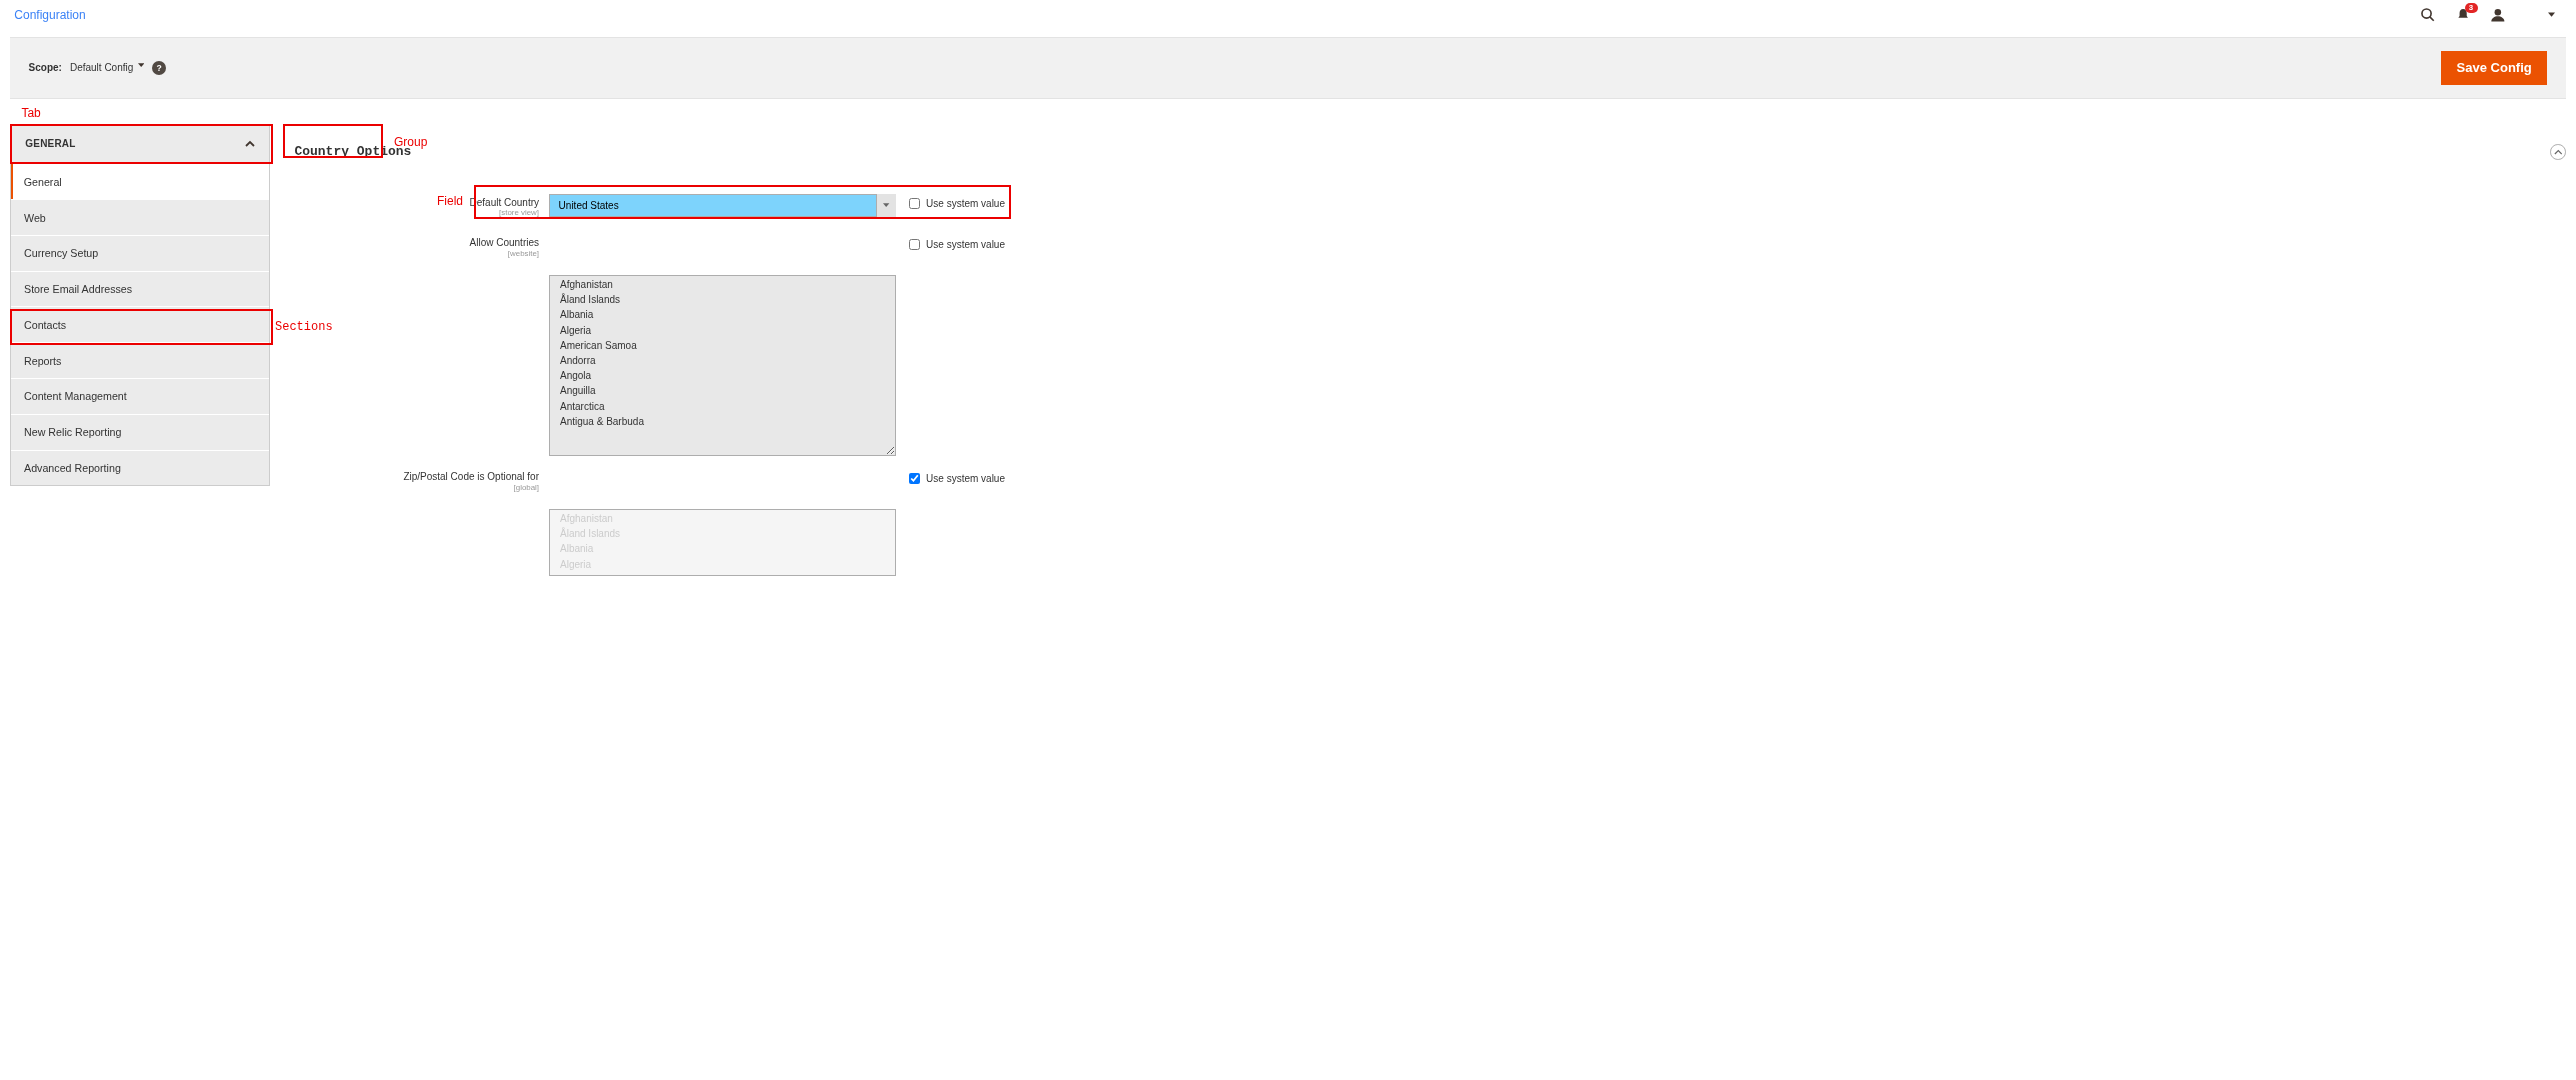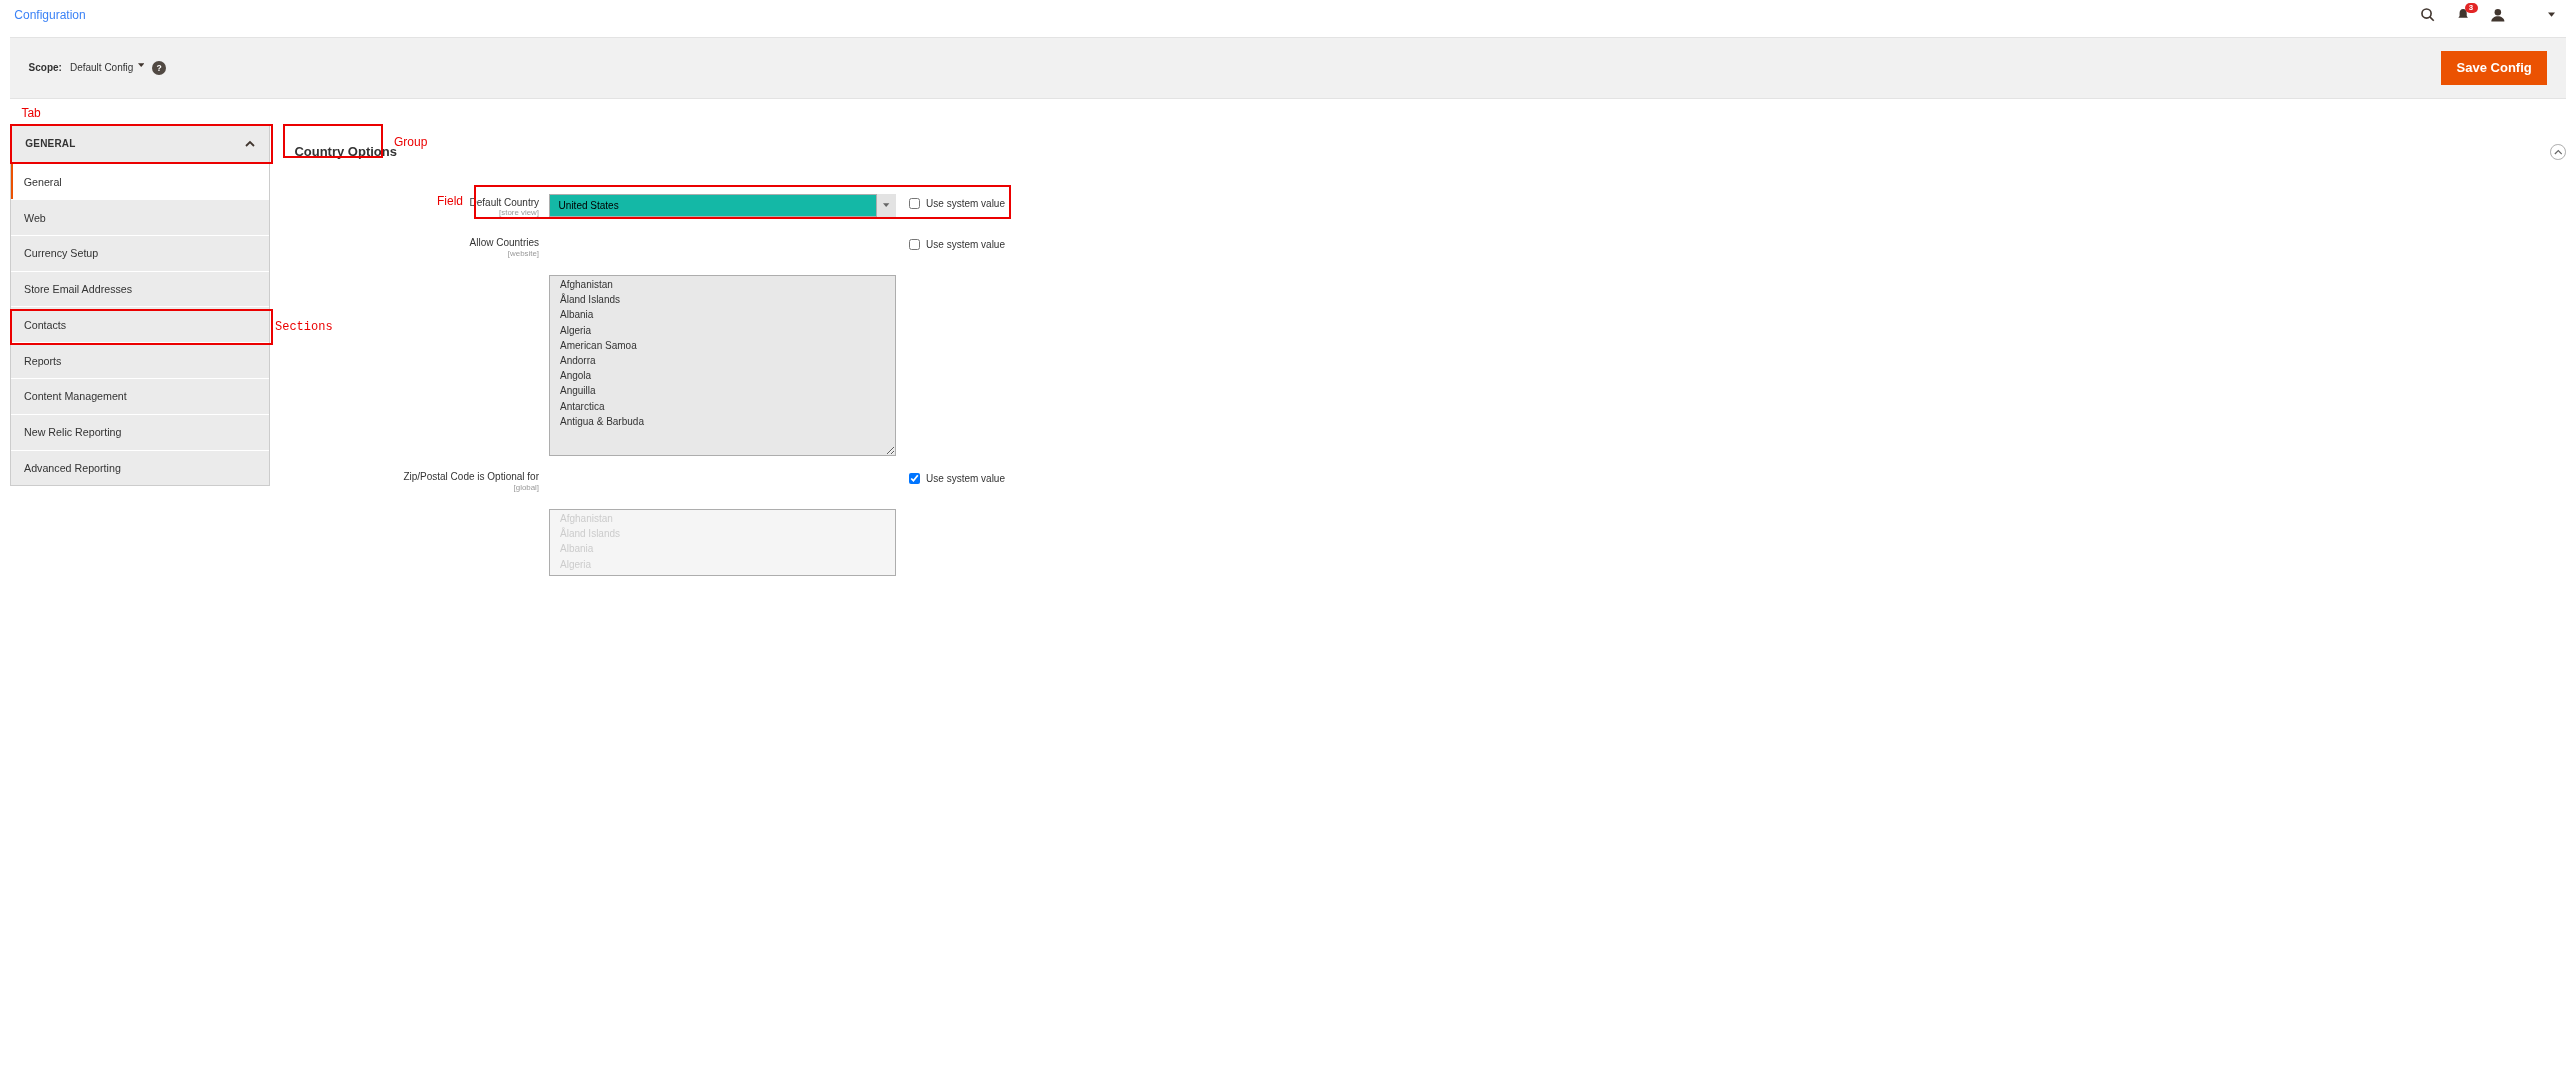--- a/index.html
+++ b/index.html
@@ -29,32 +29,32 @@
   .tab-sections { border-left: 0.7px solid #ccc; border-right: 0.7px solid #ccc; border-bottom: 0.7px solid #ccc; }
   .section-item { padding: 11.4px 13px; background: #ebebeb; border-top: 0.7px solid #fff; cursor: pointer; font-size: 10.7px; color: #333; }
   .section-item.active { background: #fff; border-left: 2.1px solid #eb5202; padding-left: 10.7px; font-weight: 400; }
   
   
   .annot-box { position: absolute; border: 2.9px solid #eb0000; pointer-events: none; z-index: 5; }
   .annot-label { position: absolute; color: #eb0000; font-size: 12px; z-index: 6; }
   
   
   .content { flex: 1; position: relative; }
-  .group-header { display: flex; justify-content: space-between; align-items: center; margin-bottom: 20px; position: relative; margin-top: 10px; }
+  .group-header { display: flex; justify-content: space-between; align-items: center; margin-bottom: 20px; position: relative; margin-top: 10px; font-family: Liberation Mono, monospace; }
   .group-title { font-size: 13px; font-weight: 700; color: #333; }
   .group-title-box { display: inline-block; padding: 10px 11.4px; }
   .collapse-btn { width: 15.7px; height: 15.7px; border: 0.7px solid #adadad; border-radius: 50%; display: flex; align-items: center; justify-content: center; cursor: pointer; }
   
   
   .field-row { display: flex; align-items: flex-start; margin-bottom: 13px; position: relative; }
   .field-label-col { width: 266px; flex: 0 0 266px; text-align: right; padding-right: 10px; padding-top: 2.9px; }
   .field-label { font-size: 10px; color: #333; }
   .field-scope { font-size: 7.9px; color: #999; display: block; margin-top: 0.7px; }
   .field-control-col { flex: 0 0 347px; }
-  .select-input { width: 100%; height: 23px; border: 0.7px solid #adadad; background: #14b8a6; padding: 0 18.6px 0 8.6px; appearance: none; -webkit-appearance: none; font-size: 10px; position: relative; }
+  .select-input { width: 100%; height: 23px; border: 0.7px solid #adadad; background: #7dd3fc; padding: 0 18.6px 0 8.6px; appearance: none; -webkit-appearance: none; font-size: 10px; position: relative; }
   .select-wrap { position: relative; }
   .select-caret { position: absolute; right: 0; top: 0; height: 23px; width: 20px; background: #e3e3e3; border-left: 0.7px solid #adadad; display: flex; align-items: center; justify-content: center; pointer-events: none; }
   .multiselect { width: 100%; height: 181px; border: 0.7px solid #adadad; background: #e8e8e8; overflow-y: auto; font-size: 10px; padding: 1.4px 0; resize: both; margin-top: 40px; }
   .multiselect.disabled { background: #f5f5f5; color: #ccc; }
   .multiselect .opt { padding: 2.1px 10px; cursor: pointer; }
   .use-system-col { padding-left: 13px; padding-top: 4.3px; display: flex; align-items: center; gap: 5.7px; font-size: 10px; }
   .use-system-col input[type="checkbox"] { width: 11.4px; height: 11.4px; cursor: pointer; }
   
   svg { display: block; }
 </style>

